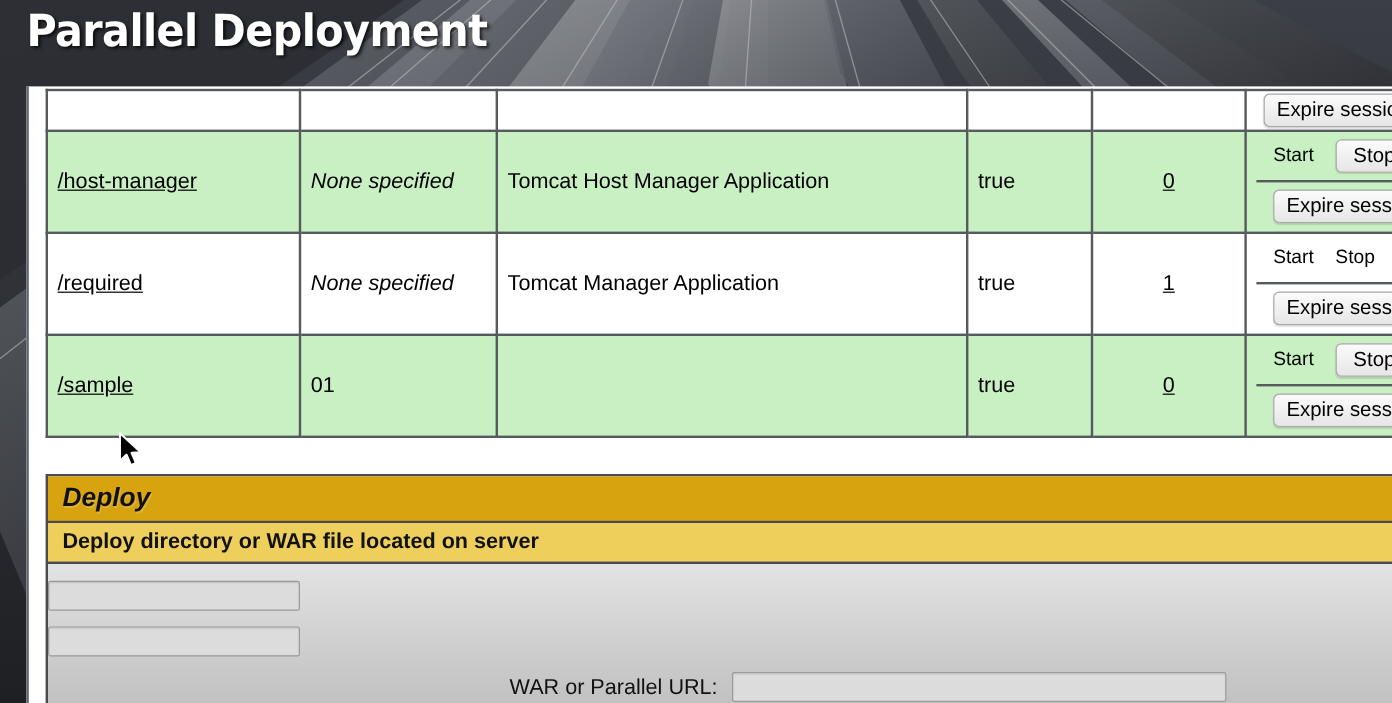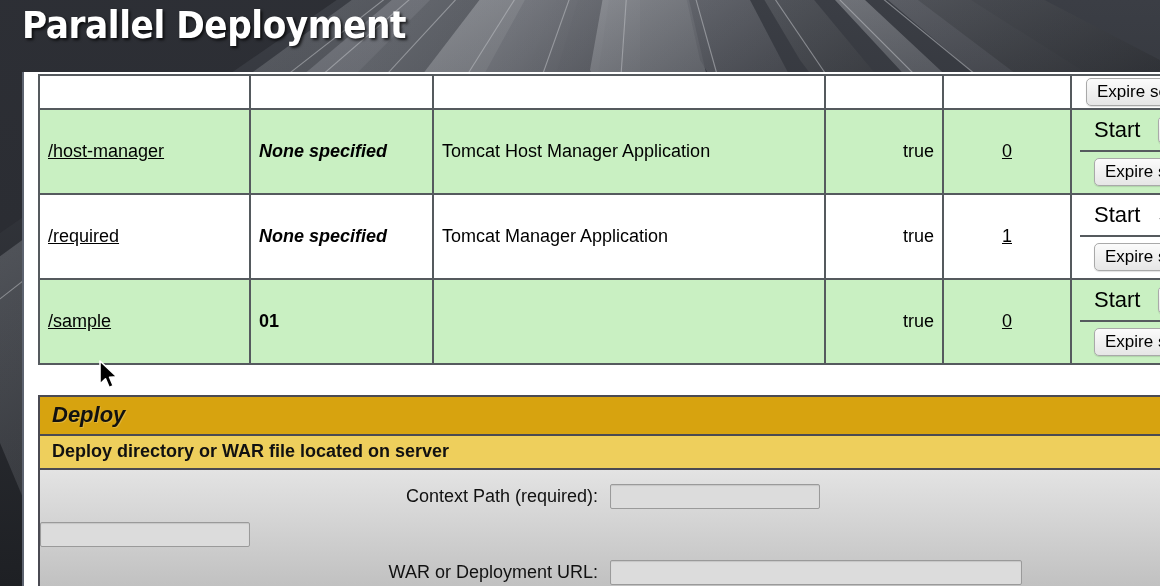--- a/index.html
+++ b/index.html
@@ -72,44 +72,44 @@
     color: #000;
     vertical-align: middle;
     background: #ffffff;
     line-height: 1.15;
   }
   tr.alt td { background: #c9f0c2; }
   tr.r-cut td { height: 34px; padding: 0; }
   tr.r-body td { height: 85px; }
 
   td.c-path   { width: 211px; }
-  td.c-ver    { width: 183px; font-weight: bold; }
+  td.c-ver    { width: 164px; }
   td.c-disp   { width: 392px; margin-left: 24px; }
-  td.c-run    { width: 118px; text-align: right; }
+  td.c-run    { width: 104px; text-align: left; }
   td.c-sess   { width: 128px; text-align: center; }
   td.c-cmd    { width: 250px; padding: 0; }
 
   a.link {
     color: #000;
     text-decoration: underline;
   }
   .ital { font-style: italic; }
 
   
   .cmd-wrap { display: flex; flex-direction: column; height: 100%; }
   .cmd-row {
     display: flex; align-items: center;
     padding-left: 14px;
     flex: 1 1 50%;
     border-bottom: 2px solid #555a5e;
   }
   .cmd-row:last-child { border-bottom: none; }
 
   .plain-cmd {
-    font-size: 22px; color: #000;
+    font-size: 16px; color: #000;
     margin-right: 18px;
     white-space: nowrap;
   }
   button.btn {
     font-family: "Liberation Sans", sans-serif;
     font-size: 17px;
     color: #000;
     background: linear-gradient(#fbfbfb, #e6e6e6);
     border: 1px solid #a9a9a9;
     border-radius: 5px;
@@ -334,30 +334,29 @@
 
         </tbody>
       </table>
 
       <div id="deploy">
         <div class="deploy-title">Deploy</div>
         <div class="deploy-sub">Deploy directory or WAR file located on server</div>
         <div class="deploy-form">
 
           <div class="frow">
-            <div class="flabel">Context Path (required):</div>
             <input class="ftext" type="text" value="" placeholder="" style="">
           </div>
 
           <div class="frow">
             <input class="ftext" type="text" value="" placeholder="" style="">
           </div>
 
           <div class="frow">
-            <div class="flabel">WAR or Deployment URL:</div>
+            <div class="flabel">WAR or Parallel URL:</div>
             <input class="ftext wide" type="text" value="" placeholder="" style="">
           </div>
 
         </div>
       </div>
 
     </div>
   </div>
 
   <div id="cursor">

